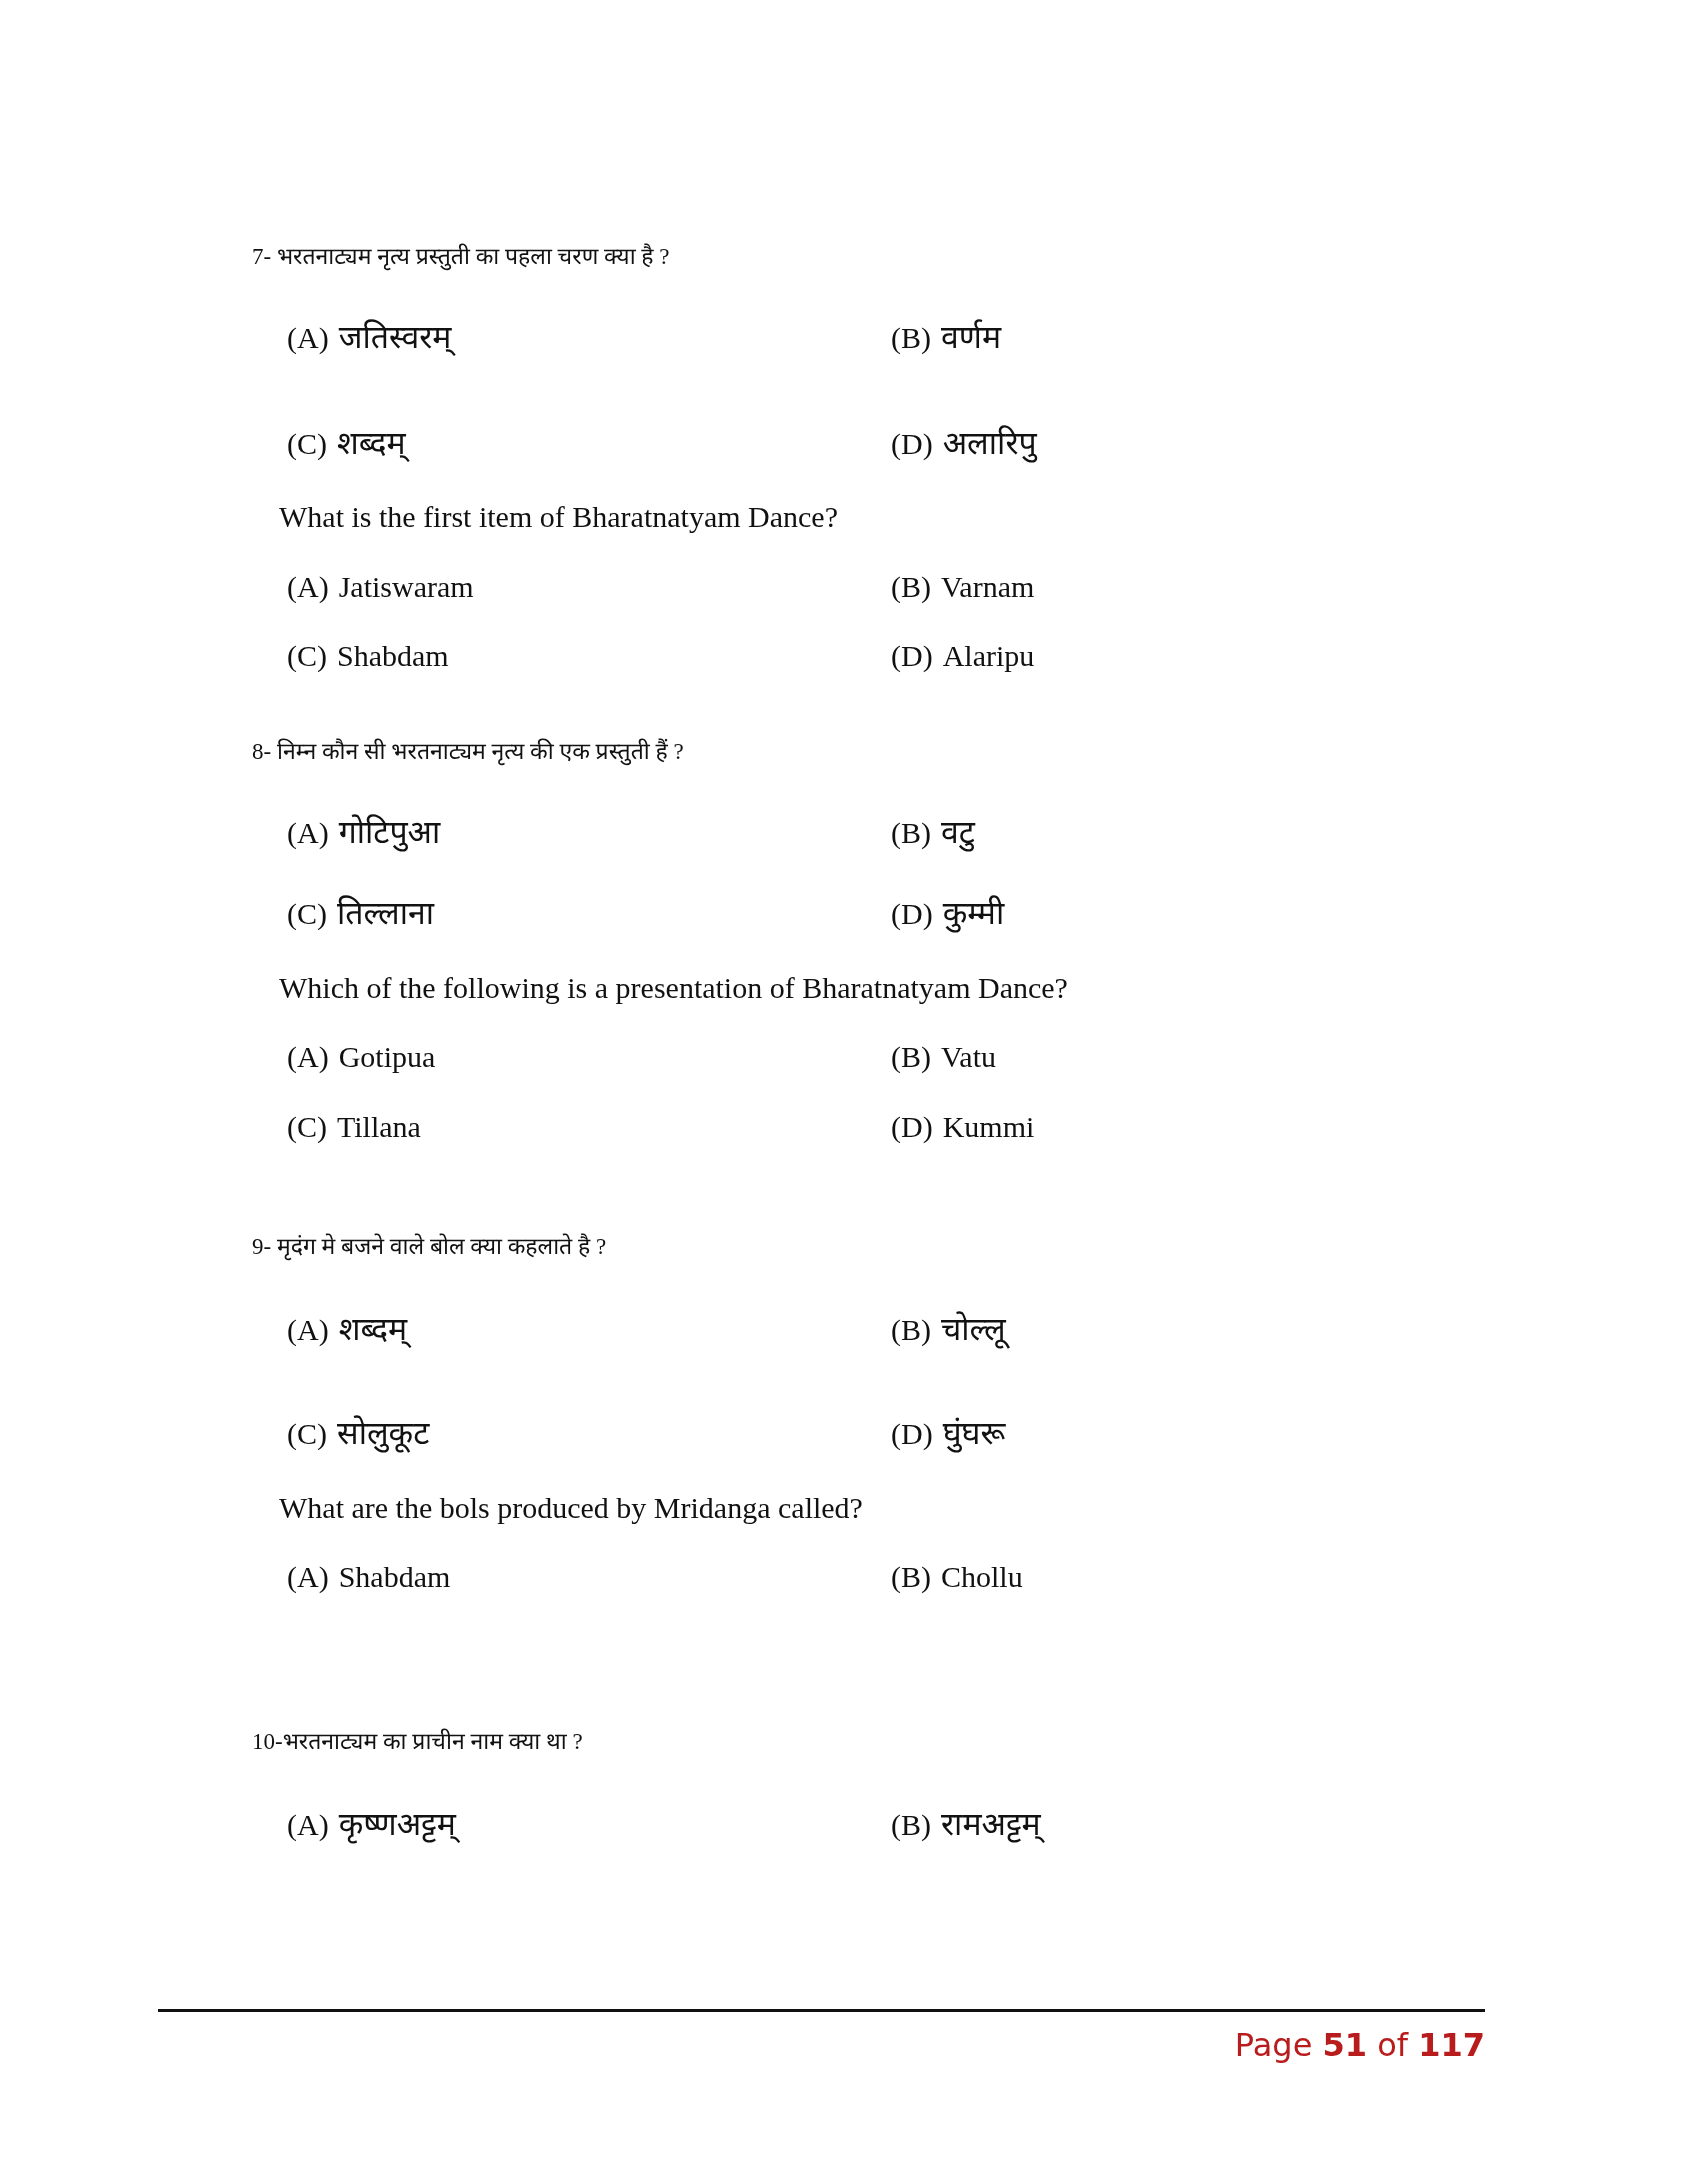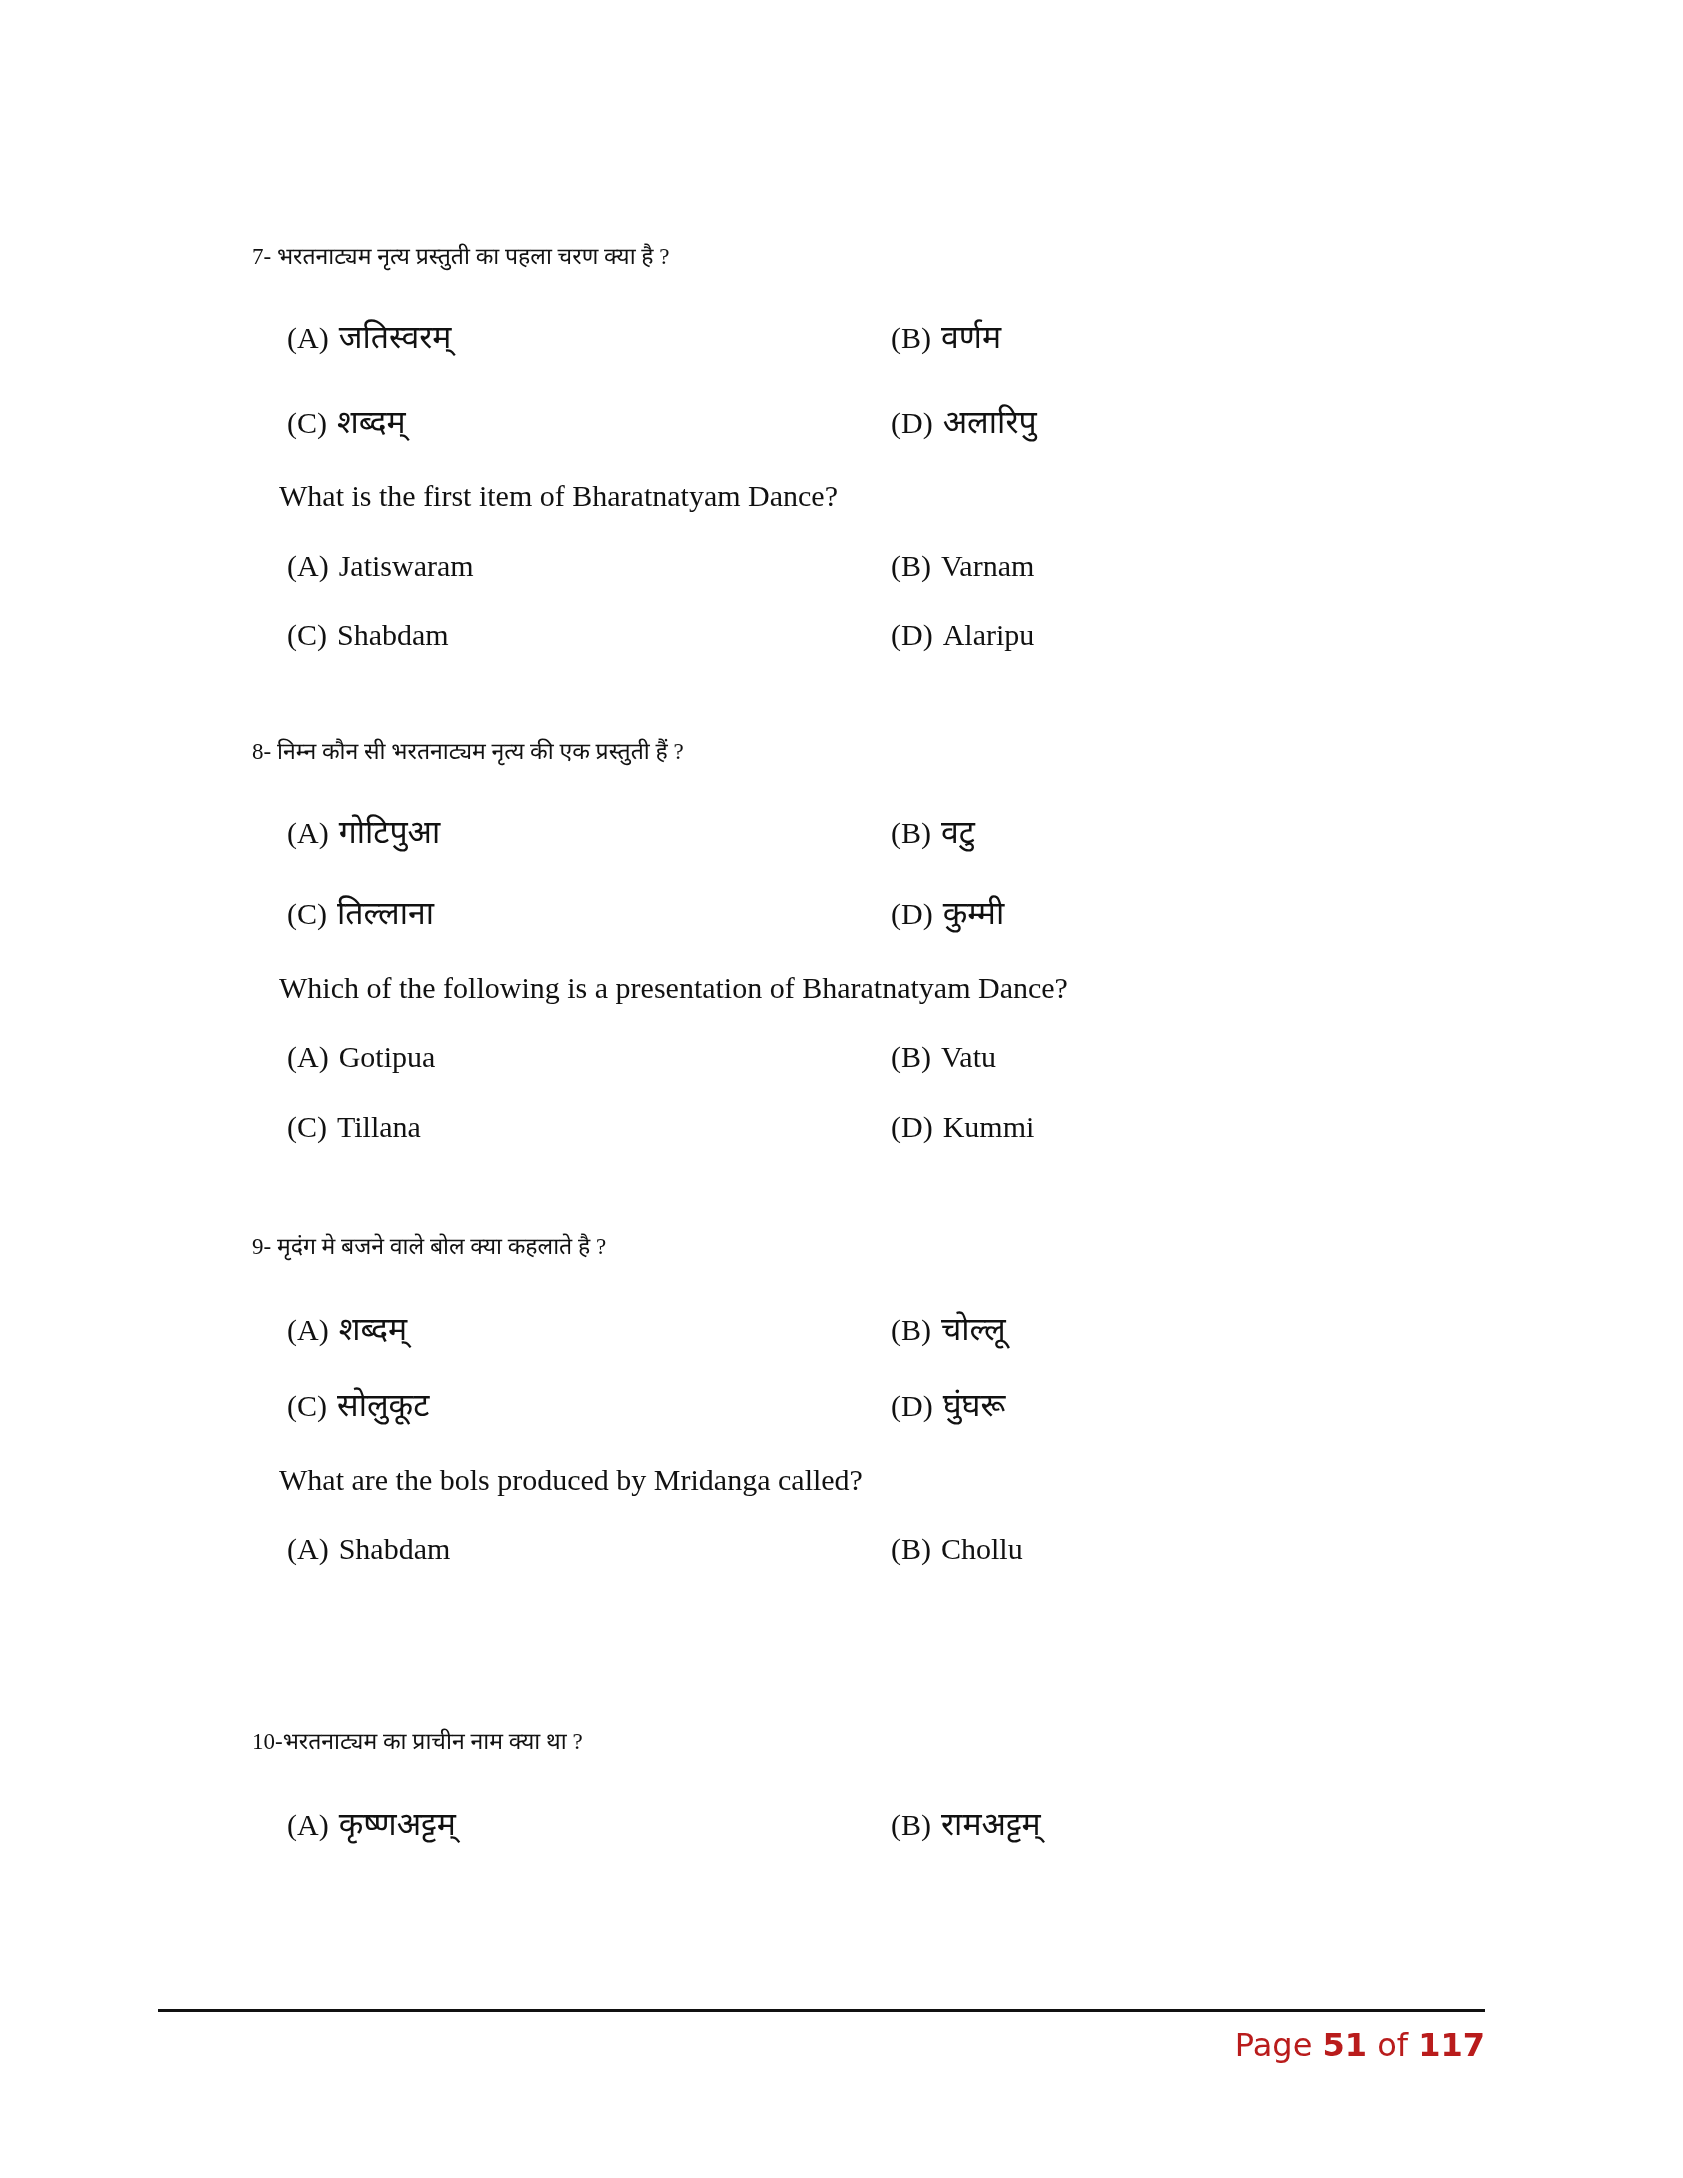--- a/index.html
+++ b/index.html
@@ -24,21 +24,21 @@
 
 <div class="q" style="top:201px;">
   <div class="qtitle">
     <span>7-</span>
     <span>भरतनाट्यम नृत्य प्रस्तुती का पहला चरण क्या है ?</span>
   </div>
   <div class="row" style="margin-top:40px;">
     <span class="opt left"><span class="lab">(A)</span><span class="txt-hi">जतिस्वरम्</span></span>
     <span class="opt right"><span class="lab">(B)</span><span class="txt-hi">वर्णम</span></span>
   </div>
-  <div class="row" style="margin-top:45px;">
+  <div class="row" style="margin-top:66px;">
     <span class="opt left"><span class="lab">(C)</span><span class="txt-hi">शब्दम्</span></span>
     <span class="opt right"><span class="lab">(D)</span><span class="txt-hi">अलारिपु</span></span>
   </div>
   <div class="row" style="margin-top:34px;">
     <span class="eng">What is the first item of Bharatnatyam Dance?</span>
   </div>
   <div class="row" style="margin-top:30px;">
     <span class="opt left"><span class="lab">(A)</span><span>Jatiswaram</span></span>
     <span class="opt right"><span class="lab">(B)</span><span>Varnam</span></span>
   </div>
@@ -76,21 +76,21 @@
 
 <div class="q" style="top:1191px;">
   <div class="qtitle">
     <span>9-</span>
     <span>मृदंग मे बजने वाले बोल क्या कहलाते है ?</span>
   </div>
   <div class="row" style="margin-top:42px;text-align:right;">
     <span class="opt left"><span class="lab">(A)</span><span class="txt-hi">शब्दम्</span></span>
     <span class="opt right"><span class="lab">(B)</span><span class="txt-hi">चोल्लू</span></span>
   </div>
-  <div class="row" style="margin-top:36px;">
+  <div class="row" style="margin-top:64px;">
     <span class="opt left"><span class="lab">(C)</span><span class="txt-hi">सोलुकूट</span></span>
     <span class="opt right"><span class="lab">(D)</span><span class="txt-hi">घुंघरू</span></span>
   </div>
   <div class="row" style="margin-top:35px;">
     <span class="eng">What are the bols produced by Mridanga called?</span>
   </div>
   <div class="row" style="margin-top:29px;">
     <span class="opt left"><span class="lab">(A)</span><span>Shabdam</span></span>
     <span class="opt right"><span class="lab">(B)</span><span>Chollu</span></span>
   </div>

